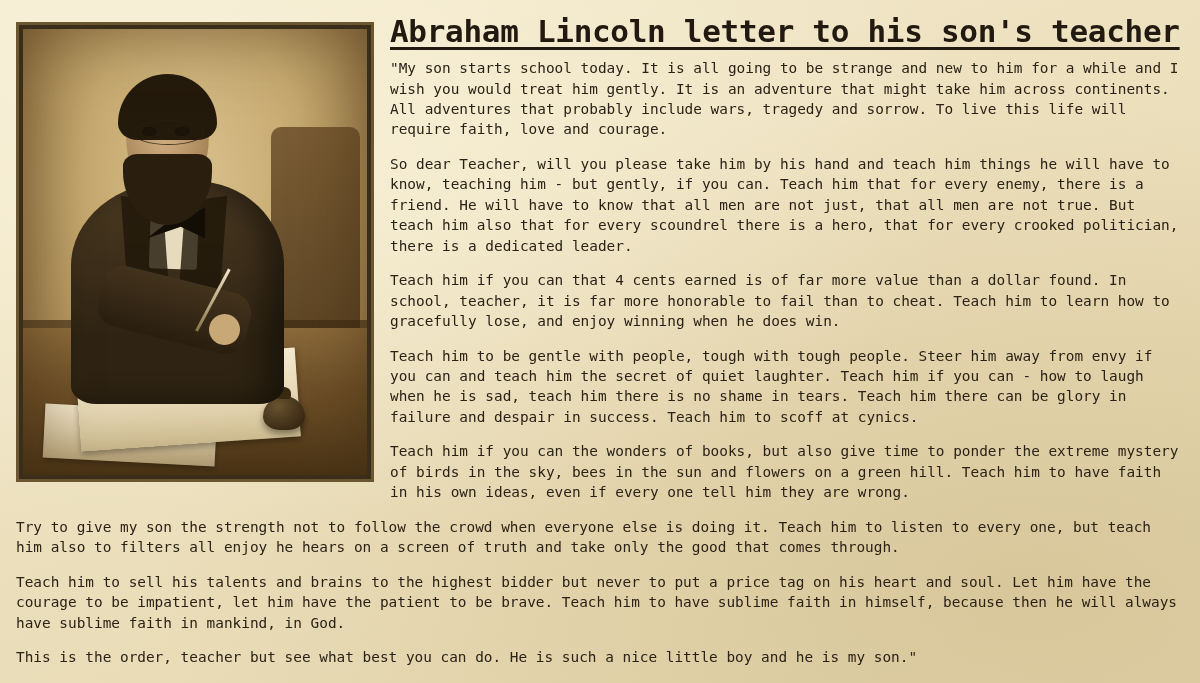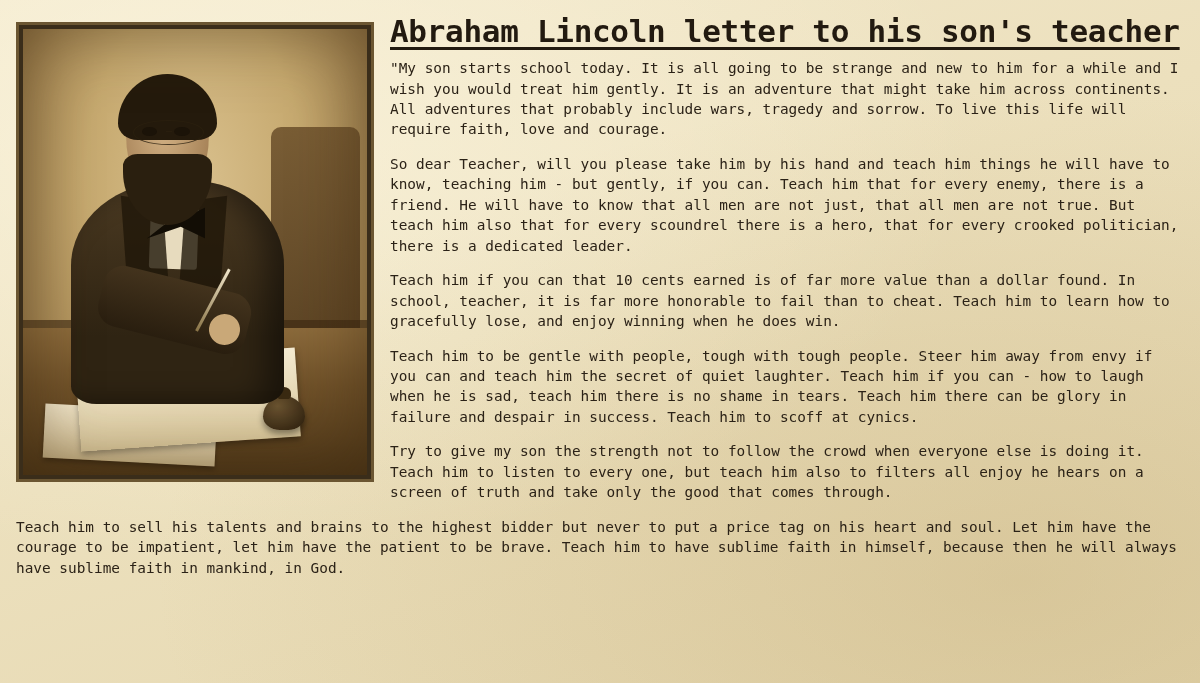--- a/index.html
+++ b/index.html
@@ -307,19 +307,21 @@
         <div class="eye-l"></div>
         <div class="eye-r"></div>
         <div class="vignette"></div>
       </div>
     </figure>
 
     <h1 class="title">Abraham Lincoln letter to his son's teacher</h1>
 
     <p class="para">"My son starts school today. It is all going to be strange and new to him for a while and I wish you would treat him gently. It is an adventure that might take him across continents. All adventures that probably include wars, tragedy and sorrow. To live this life will require faith, love and courage.</p>
     <p class="para">So dear Teacher, will you please take him by his hand and teach him things he will have to know, teaching him - but gently, if you can. Teach him that for every enemy, there is a friend. He will have to know that all men are not just, that all men are not true. But teach him also that for every scoundrel there is a hero, that for every crooked politician, there is a dedicated leader.</p>
-    <p class="para">Teach him if you can that 10 cents earned is of far more value than a dollar found. In school, teacher, it is far more honorable to fail than to cheat. Teach him to learn how to gracefully lose, and enjoy winning when he does win.</p>
+    <p class="para">Teach him if you can that 4 cents earned is of far more value than a dollar found. In school, teacher, it is far more honorable to fail than to cheat. Teach him to learn how to gracefully lose, and enjoy winning when he does win.</p>
     <p class="para">Teach him to be gentle with people, tough with tough people. Steer him away from envy if you can and teach him the secret of quiet laughter. Teach him if you can - how to laugh when he is sad, teach him there is no shame in tears. Teach him there can be glory in failure and despair in success. Teach him to scoff at cynics.</p>
+    <p class="para">Teach him if you can the wonders of books, but also give time to ponder the extreme mystery of birds in the sky, bees in the sun and flowers on a green hill. Teach him to have faith in his own ideas, even if every one tell him they are wrong.</p>
     <p class="para">Try to give my son the strength not to follow the crowd when everyone else is doing it. Teach him to listen to every one, but teach him also to filters all enjoy he hears on a screen of truth and take only the good that comes through.</p>
     <p class="para">Teach him to sell his talents and brains to the highest bidder but never to put a price tag on his heart and soul. Let him have the courage to be impatient, let him have the patient to be brave. Teach him to have sublime faith in himself, because then he will always have sublime faith in mankind, in God.</p>
+    <p class="para last">This is the order, teacher but see what best you can do. He is such a nice little boy and he is my son."</p>
 
   </div>
 </div>
 
 </body></html>

